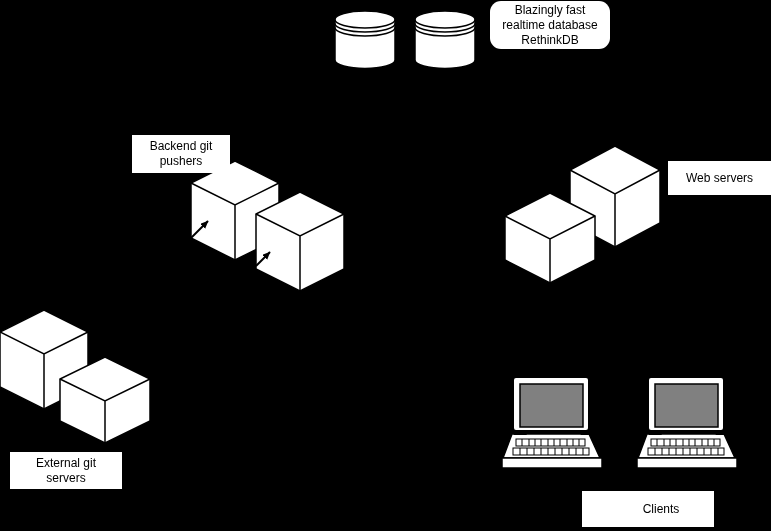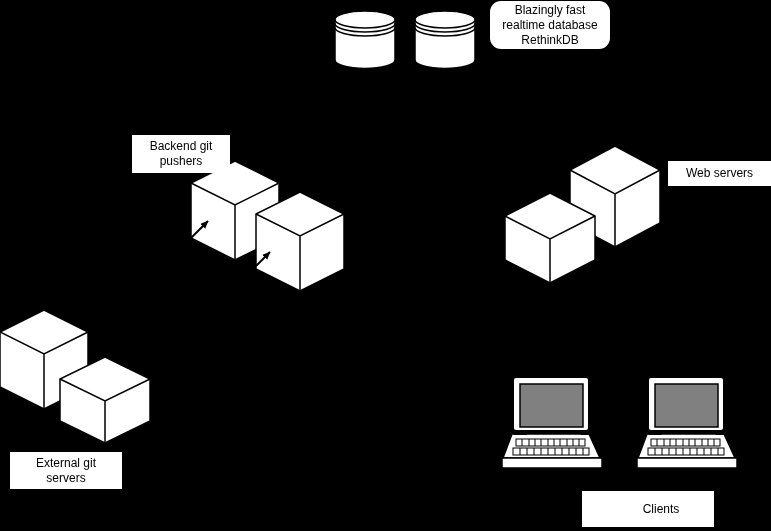--- a/index.html
+++ b/index.html
@@ -5,21 +5,21 @@
   html,body{margin:0;padding:0;background:#000;}
   #canvas{position:relative;width:771px;height:531px;background:#000;overflow:hidden;
           font-family:"Liberation Sans",sans-serif;}
   #diagram-svg{position:absolute;left:0;top:0;}
   .label{position:absolute;background:#fff;color:#000;
          font:12px/15px "Liberation Sans",sans-serif;
          display:flex;align-items:center;justify-content:center;
          text-align:center;white-space:pre-line;}
   #lbl-db{left:490px;top:1px;width:120px;height:48px;border-radius:11px;}
   #lbl-backend{left:132px;top:111px;width:98px;height:38px;margin-top:24px;}
-  #lbl-web{left:668px;top:161px;width:103px;height:25px;}
+  #lbl-web{left:668px;top:161px;width:103px;height:34px;}
   #lbl-external{left:10px;top:452px;width:112px;height:37px;}
   #lbl-clients{left:582px;top:491px;width:106px;height:36px;padding-left:26px;}
 </style>
 </head>
 <body>
 
 <div id="canvas">
 
   <svg id="diagram-svg" width="771" height="531" viewBox="0 0 771 531">
     <defs>

